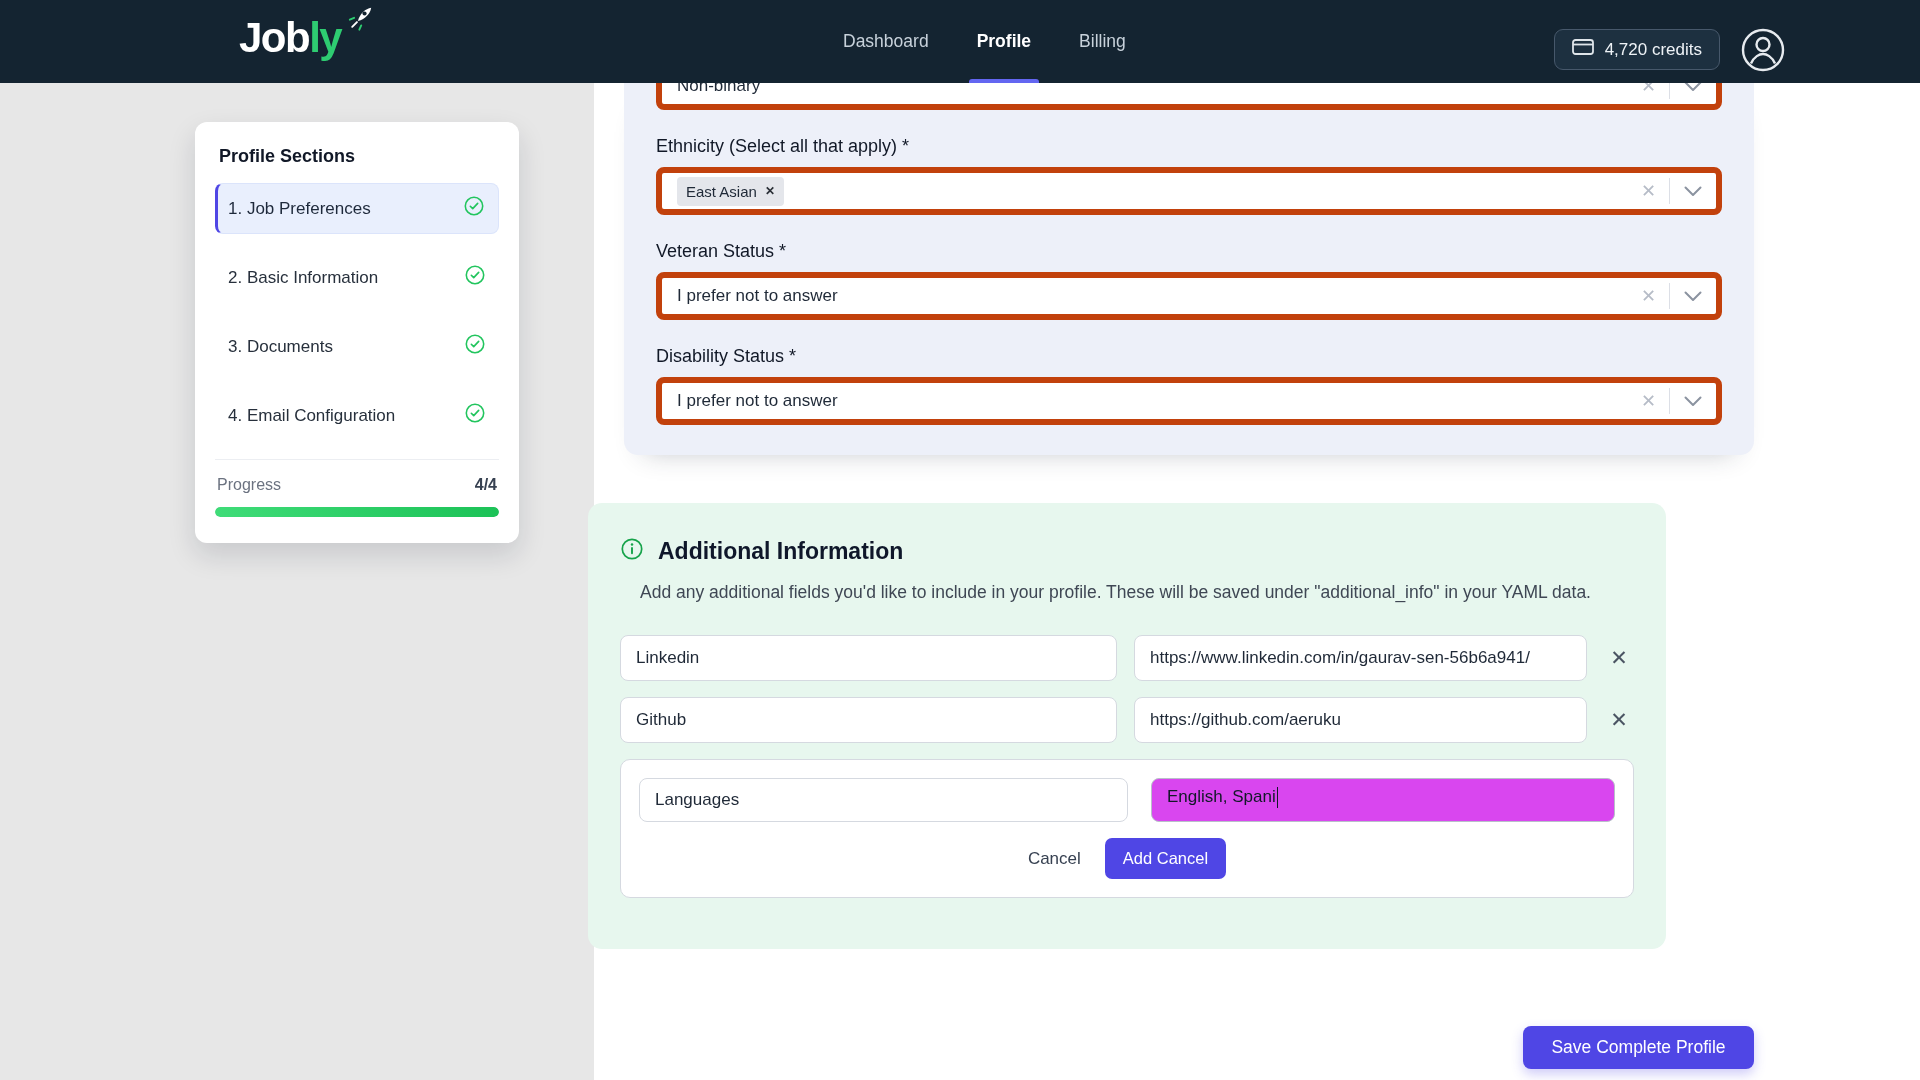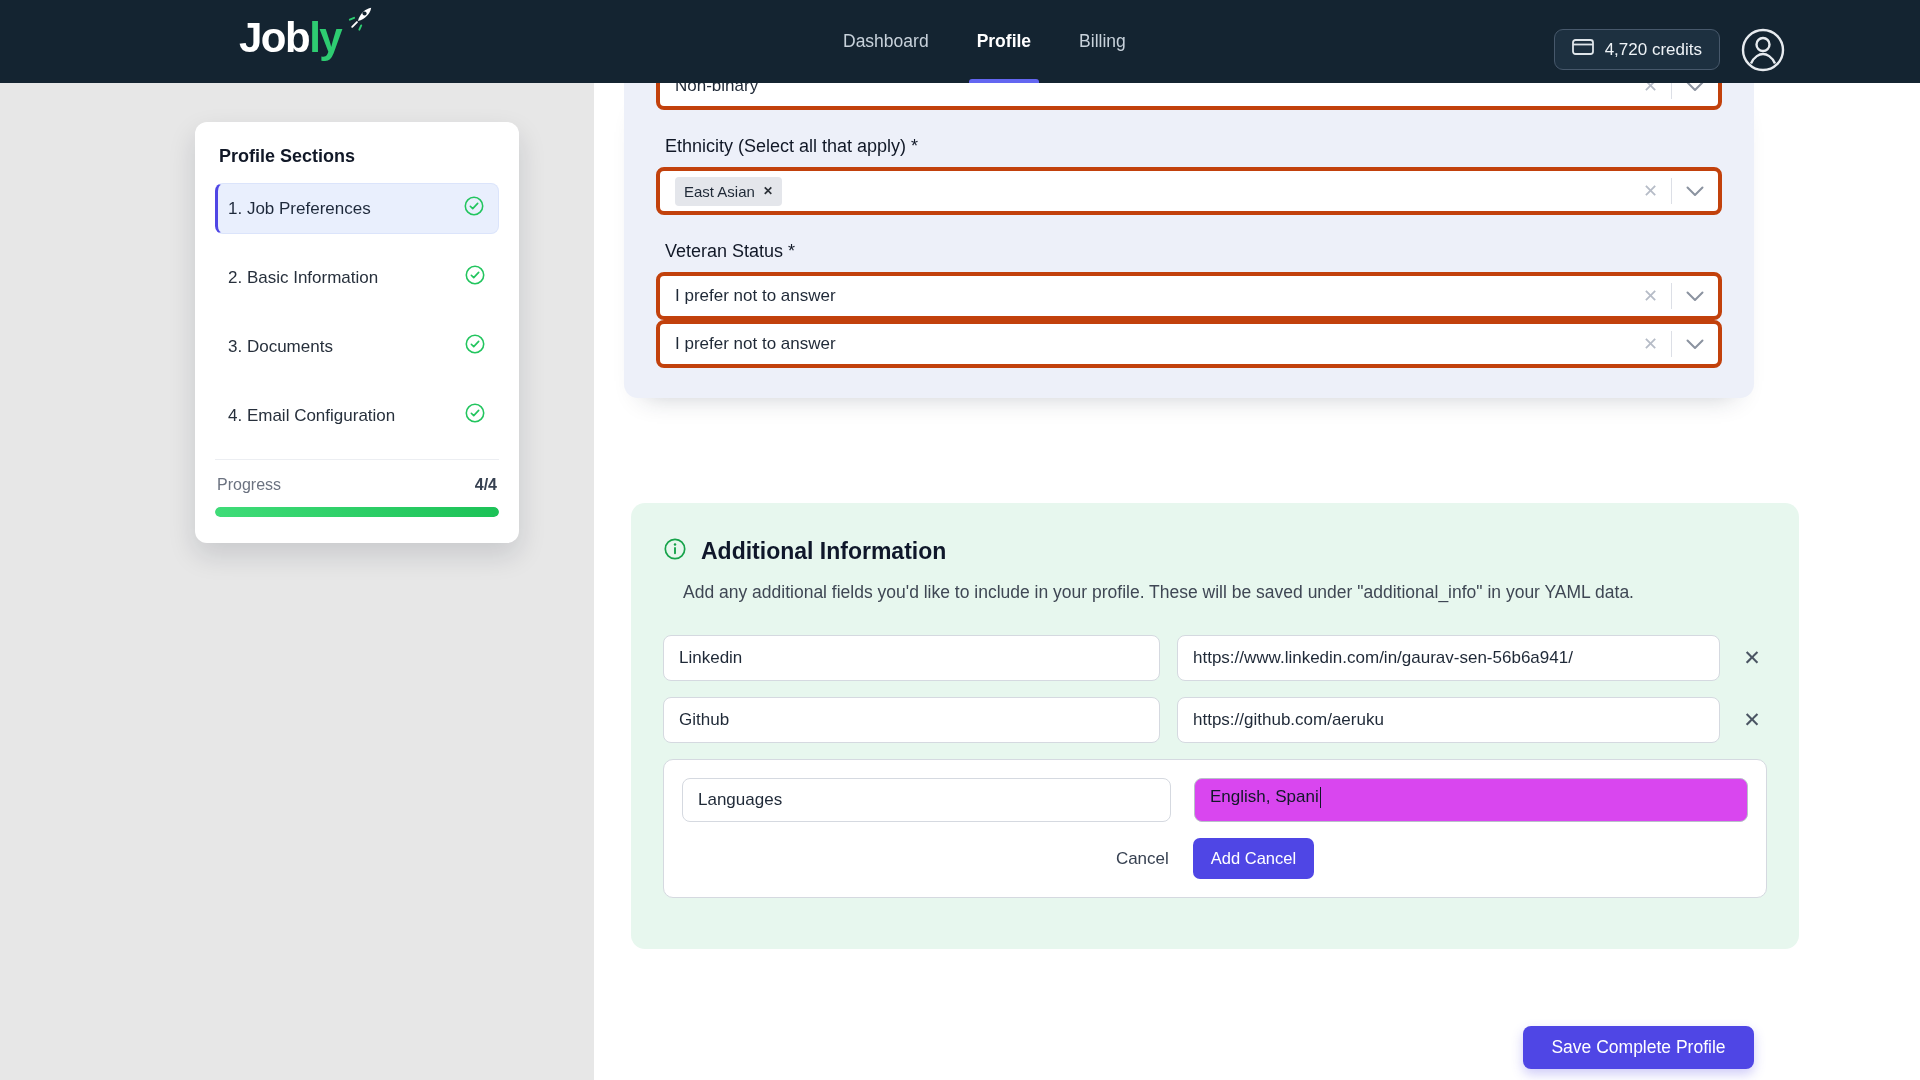--- a/index.html
+++ b/index.html
@@ -59,40 +59,40 @@
   .progress-fill{ height:100%; width:100%; border-radius:6px; background:linear-gradient(90deg,#3fdc78,#1cc257); }
 
   
   .section-a{
     position:absolute; left:624px; top:83px; width:1130px;
     background:#edf0f9; border-radius:0 0 14px 14px;
     padding:0 32px 30px; overflow:hidden;
     box-shadow:0 16px 26px -20px rgba(30,41,59,.3);
   }
   .partial-select{ margin-top:-21px; }
-  .fld-label{ margin:26px 9px 10px; font-size:18px; font-weight:500; color:#111827; }
+  .fld-label{ margin:26px 0 10px; font-size:18px; font-weight:500; color:#111827; }
   .select{
-    height:48px; background:#fff; border:4px solid #c2410c; border-radius:8px;
+    height:48px; background:#fff; border:6px solid #c2410c; border-radius:8px;
     display:flex; align-items:center; padding-left:15px; font-size:17px; color:#1f2937;
     cursor:pointer;
   }
   .select .sel-value{ flex:1; }
   .sel-controls{ display:flex; align-items:center; height:100%; }
   .clear-x{ color:#b6bcc7; font-size:18px; padding:0 13px; background:none; border:none; cursor:pointer; font-family:inherit; }
   .sel-divider{ width:1px; height:26px; background:#dcdfe6; }
   .chev-btn{ padding:0 14px; background:none; border:none; cursor:pointer; display:flex; }
   .tag{
     display:flex; align-items:center; gap:8px; background:#e4e6eb; border-radius:4px;
     padding:6px 9px; font-size:15px; color:#1f2937; margin-right:8px;
   }
   .tag-x{ font-size:12px; font-weight:700; color:#2b3037; background:none; border:none; cursor:pointer; font-family:inherit; }
 
   
   .section-b{
-    position:absolute; left:631px; top:503px; width:1168px; height:446px;
+    position:absolute; left:588px; top:503px; width:1078px; height:446px;
     background:#e7f7ee; border-radius:14px; padding:34px 32px;
   }
   .addl-header{ display:flex; align-items:center; gap:14px; }
   .addl-title{ font-size:23px; font-weight:600; color:#0f172a; }
   .addl-desc{ margin-top:17px; font-size:17.5px; color:#3f4754;margin-left:20px; }
   .addl-rows{ margin-top:32px; }
   .addl-row{ display:flex; align-items:center; gap:17px; margin-bottom:16px;margin-top:16px; }
   .txt-input{
     height:46px; background:#fff; border:1px solid #d5d9e0; border-radius:8px;
     padding:0 15px; font-size:17px; color:#1f2937; font-family:"Liberation Sans",sans-serif;
@@ -261,20 +261,21 @@
       <button class="clear-x">✕</button>
       <span class="sel-divider"></span>
       <button class="chev-btn">
         <svg width="18" height="11" viewBox="0 0 18 11">
             <path d="M1.5 1.5 L9 9 L16.5 1.5" fill="none" stroke="#8b93a0" stroke-width="2" stroke-linecap="round" stroke-linejoin="round"></path>
           </svg>
       </button>
     </span>
   </div>
 
+  <div class="fld-label">Disability Status *</div>
   <div class="select">
     <span class="sel-value">I prefer not to answer</span>
     <span class="sel-controls">
       <button class="clear-x">✕</button>
       <span class="sel-divider"></span>
       <button class="chev-btn">
         <svg width="18" height="11" viewBox="0 0 18 11">
             <path d="M1.5 1.5 L9 9 L16.5 1.5" fill="none" stroke="#8b93a0" stroke-width="2" stroke-linecap="round" stroke-linejoin="round"></path>
           </svg>
       </button>

